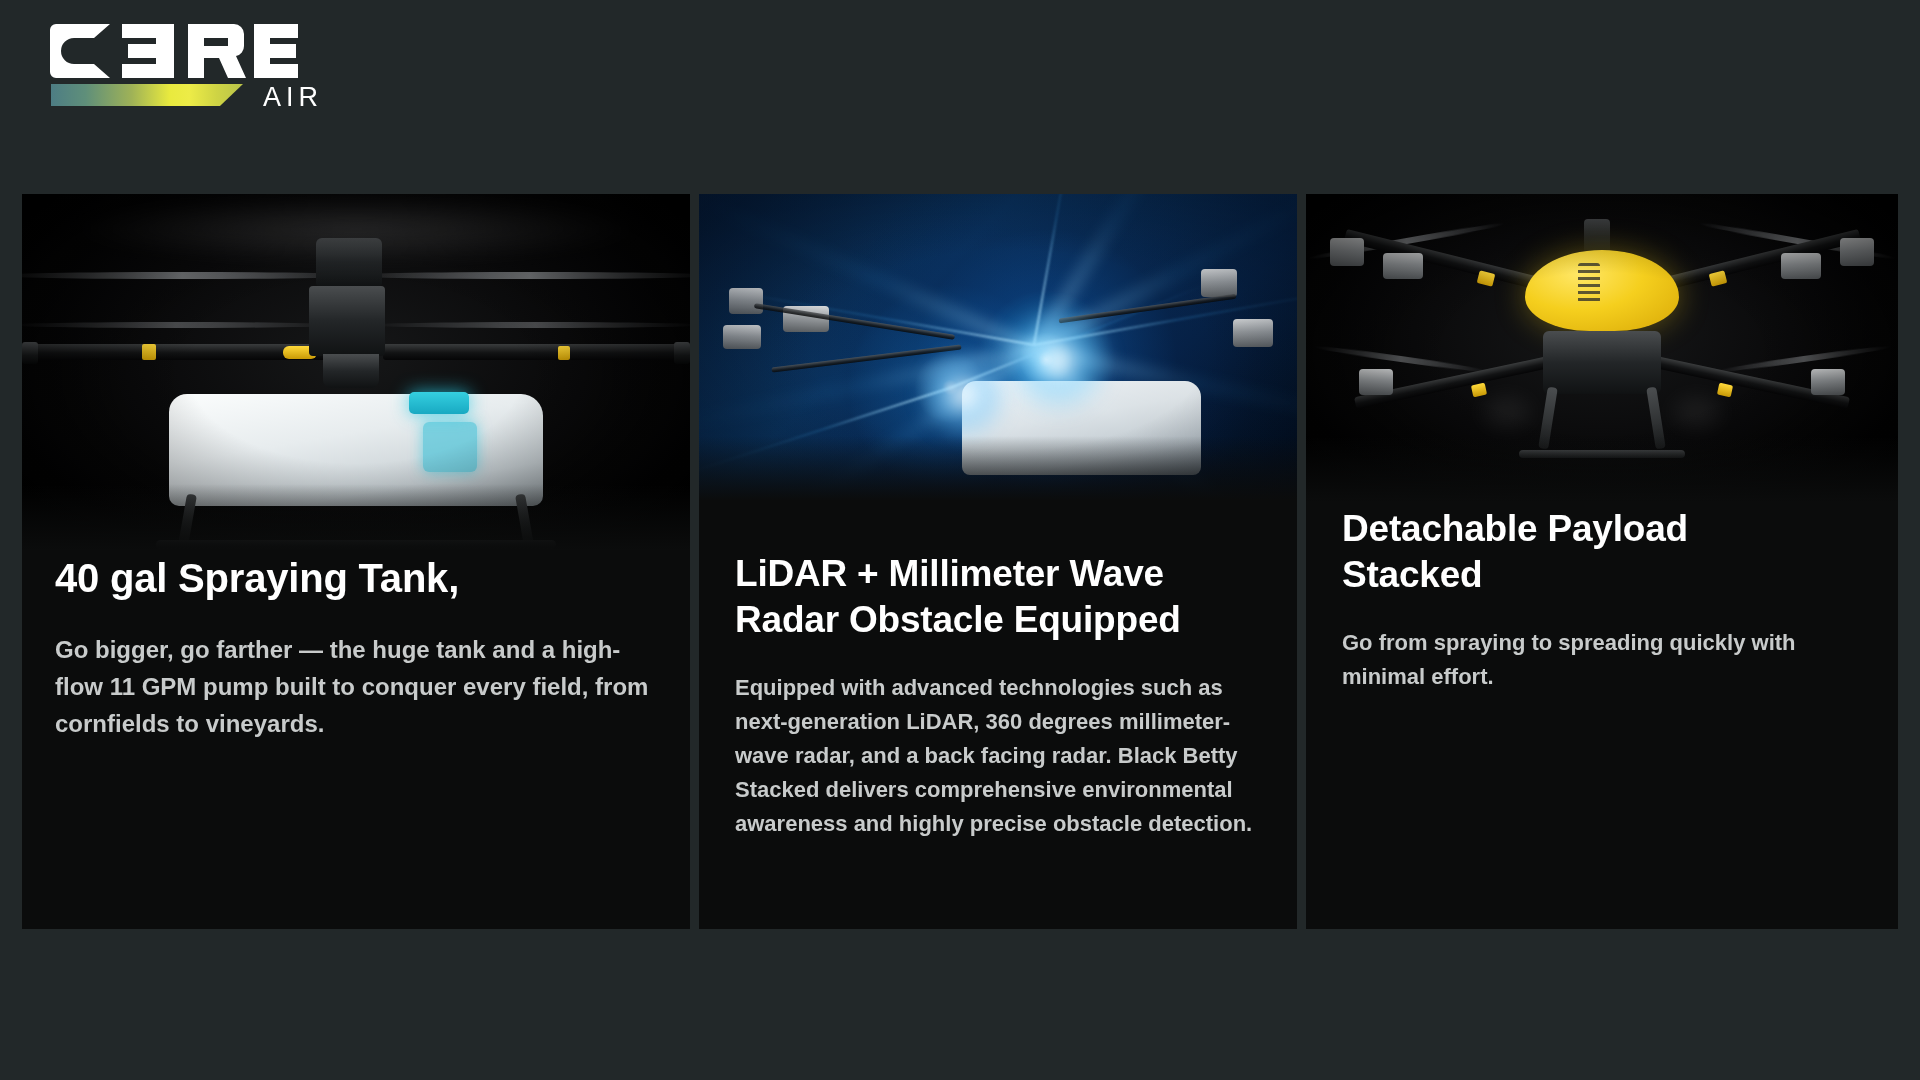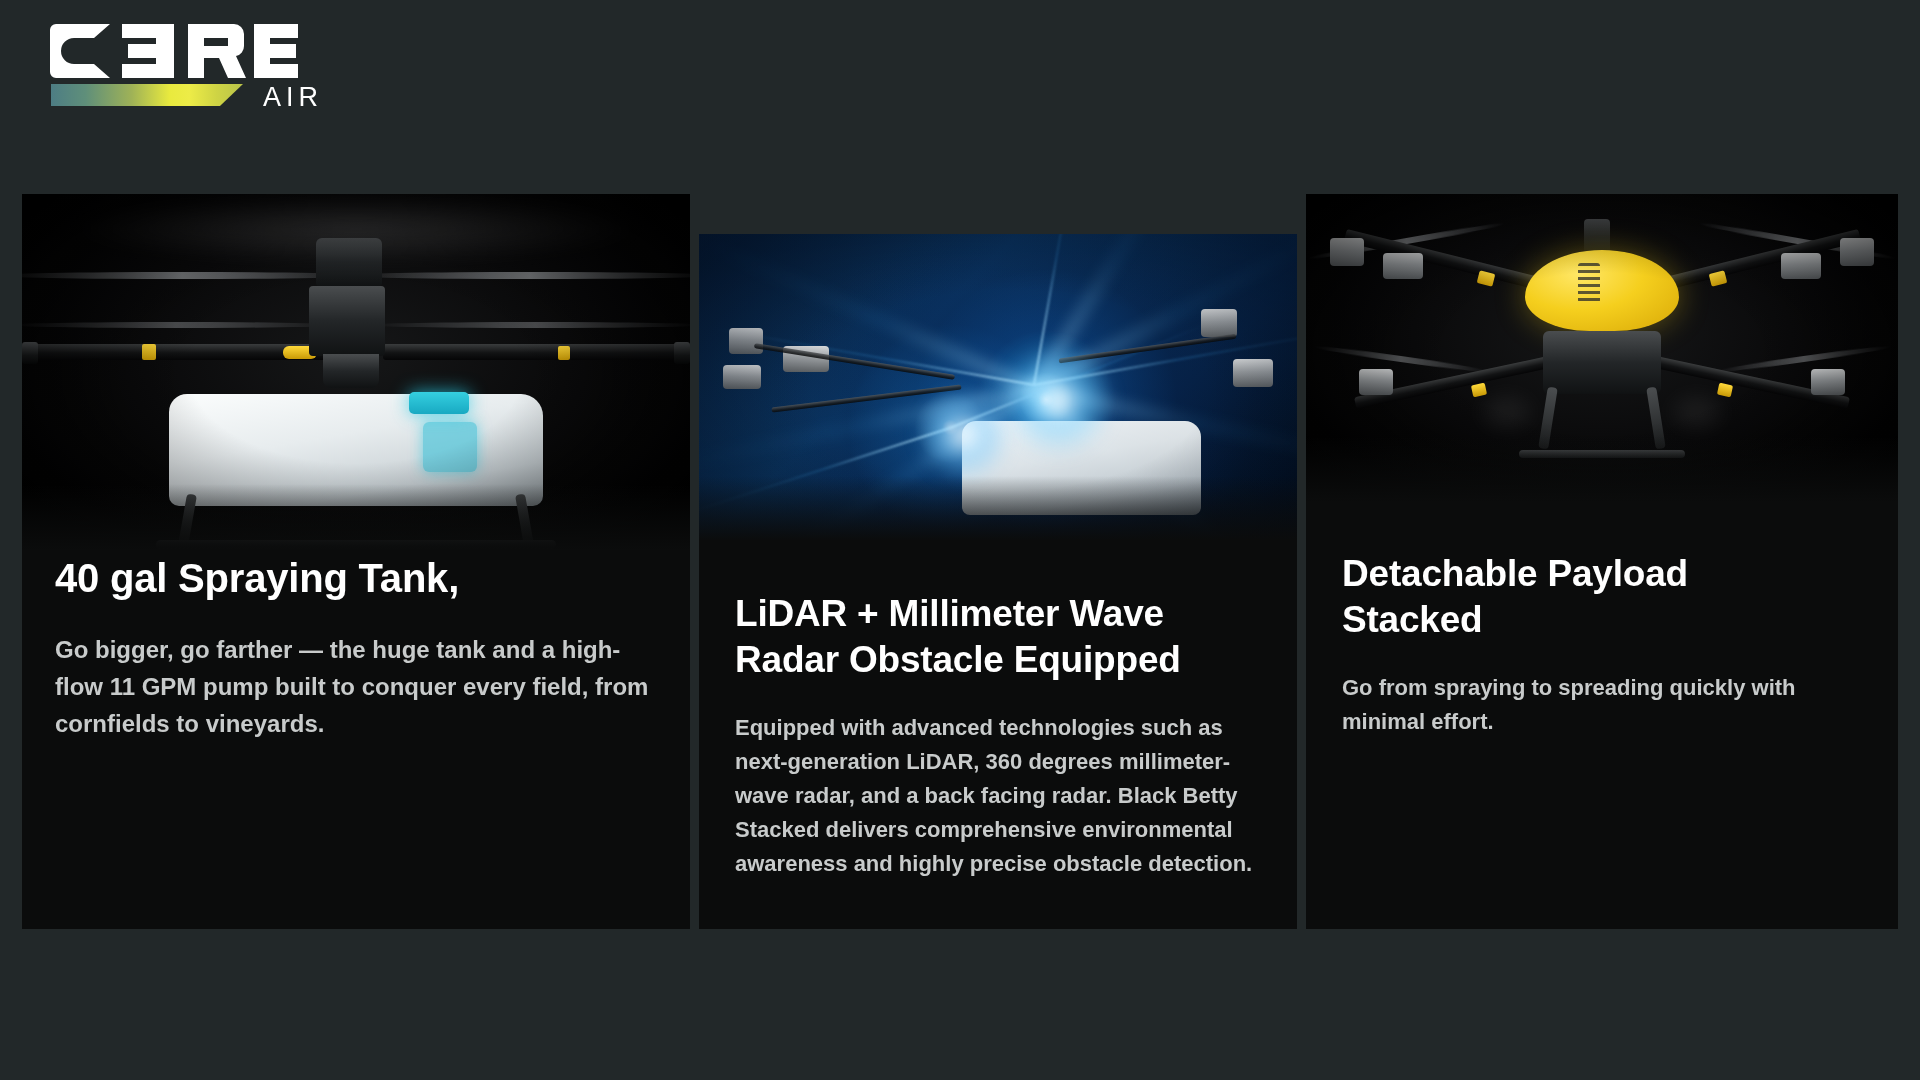--- a/index.html
+++ b/index.html
@@ -50,21 +50,21 @@
     display:flex;
     gap:9px;
   }
   .card{
     position:relative;
     background:#0b0c0c;
     overflow:hidden;
     display:flex; flex-direction:column;
   }
   .card-1{ width:668px; }
-  .card-2{ width:598px;margin-top:40px; }
+  .card-2{ width:598px; }
   .card-3{ width:592px; }
 
   .card-media{
     position:relative;
     width:100%;
     overflow:hidden;
     background:#000;
     flex:0 0 auto;
   }
   .card-1 .card-media{ height:360px; }
@@ -77,21 +77,21 @@
   }
   .card-1 .card-body{ padding-left:33px; padding-right:36px; }
 
   .card-title{
     color:#ffffff;
     font-weight:700;
     letter-spacing:-0.2px;
   }
   .card-1 .card-title{ font-size:40px; line-height:1.22; }
   .card-2 .card-title{ font-size:37px; line-height:1.24; margin-top:45px; }
-  .card-3 .card-title{ font-size:37px; line-height:1.24; margin-top:45px; }
+  .card-3 .card-title{ font-size:37px; line-height:1.24; }
 
   .card-text{
     color:#c8cbcb;
     font-weight:700;
   }
   .card-1 .card-text{ font-size:24px; line-height:1.55; margin-top:28px; }
   .card-2 .card-text{ font-size:22px; line-height:1.55; margin-top:28px; }
   .card-3 .card-text{ font-size:22px; line-height:1.55; margin-top:28px; }
 
   

